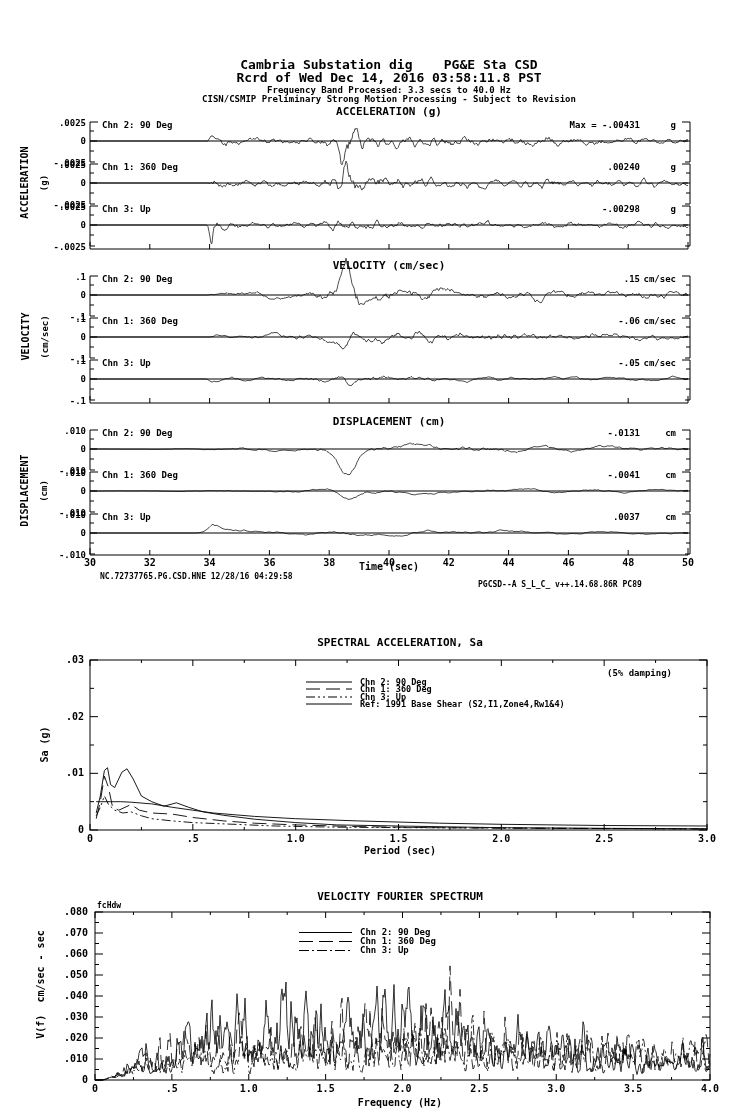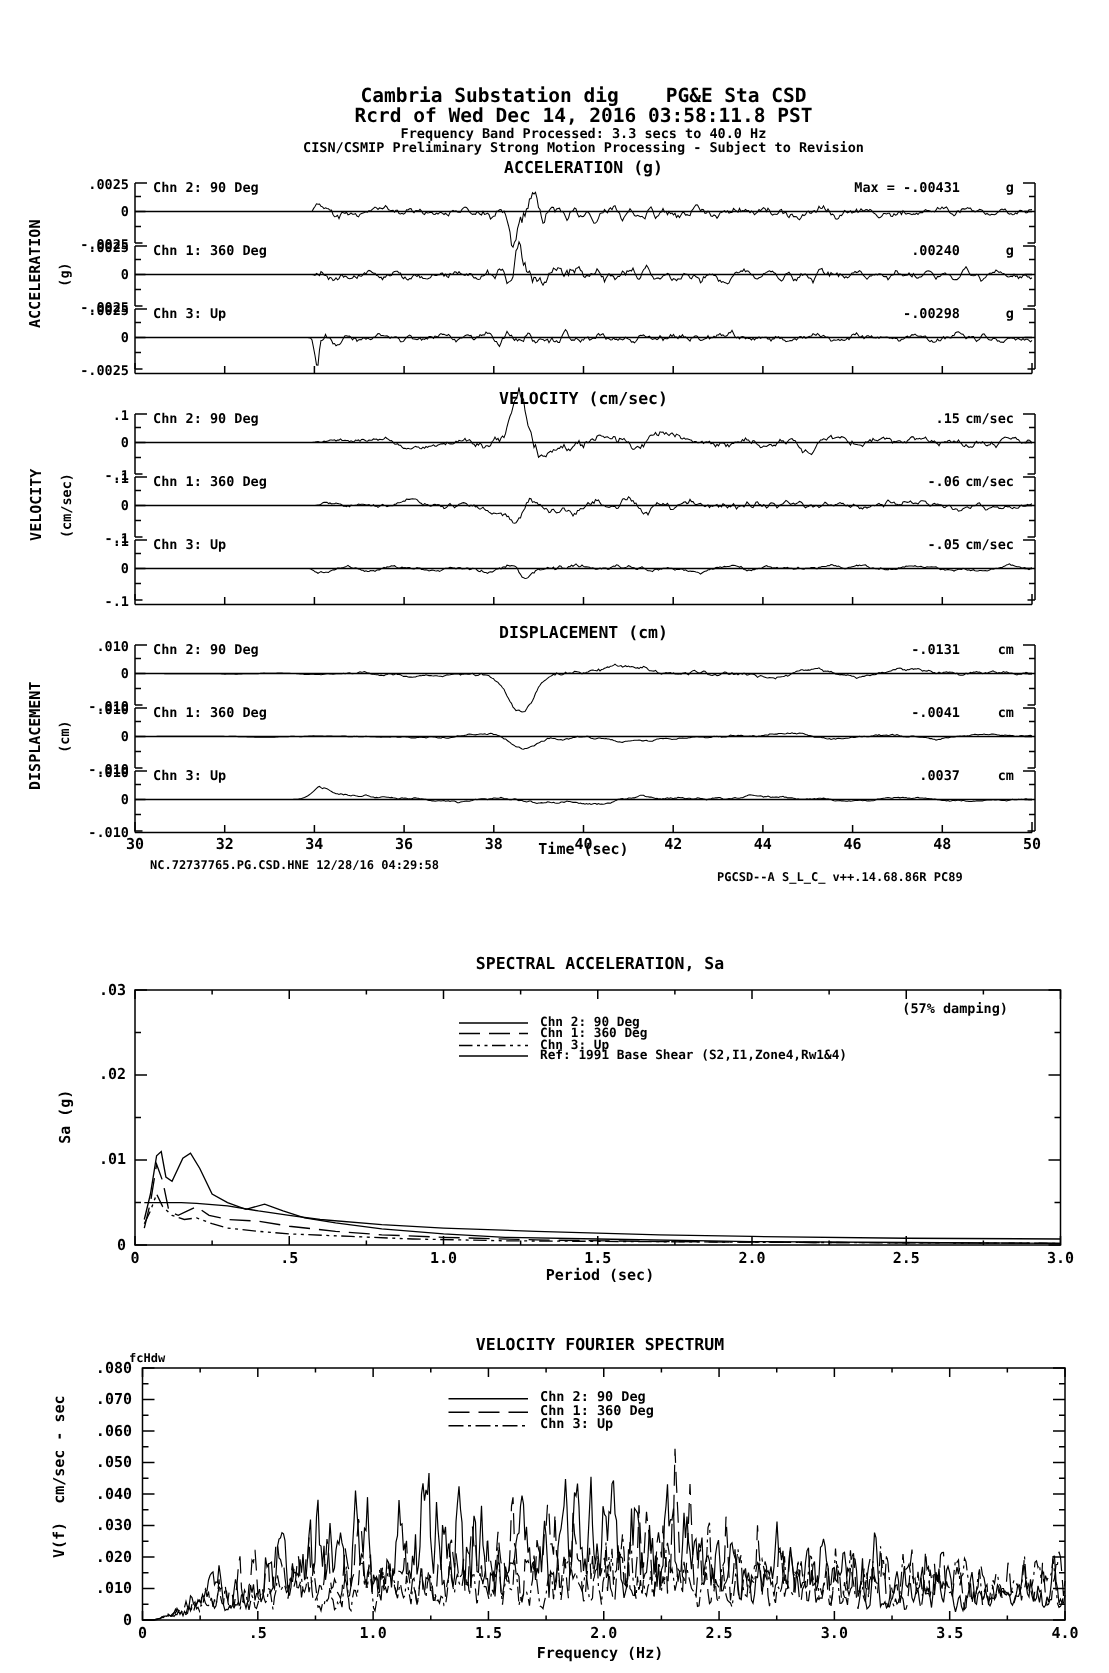--- a/index.html
+++ b/index.html
@@ -274,21 +274,21 @@
     <line x1="628.2" y1="127" x2="628.2" y2="122" stroke="#000" stroke-width="1"></line>
     <text x="628.2" y="138" font-size="10" text-anchor="middle">48</text>
     <line x1="688" y1="127" x2="688" y2="120" stroke="#000" stroke-width="1"></line>
     <text x="688" y="138" font-size="10" text-anchor="middle">50</text>
   </svg>
 <div class="abs ctr f10" style="left:19px;top:561px;width:740px">Time (sec)</div>
 <div class="abs f8" style="left:100px;top:572px">NC.72737765.PG.CSD.HNE 12/28/16 04:29:58</div>
 <div class="abs f8" style="left:478px;top:580px">PGCSD--A  S_L_C_  v++.14.68.86R PC89</div>
 
 <div class="abs ctr ptitle" style="left:30px;top:637px;width:740px">SPECTRAL ACCELERATION, Sa</div>
-<div class="abs f9" style="left:372px;top:668px;width:300px;text-align:right">(57% damping)</div>
+<div class="abs f9" style="left:372px;top:668px;width:300px;text-align:right">(5% damping)</div>
 <div class="abs legend" style="left:305px;top:678px">
   <div class="legend-row lr8">
     <svg class="lgs" width="48" height="8">
         <line x1="1" y1="4" x2="47" y2="4" stroke="#000" stroke-width="1"></line>
       </svg>
     <span>Chn 2: 90 Deg</span>
   </div>
   <div class="legend-row lr8">
     <svg class="lgs" width="48" height="8">
         <line x1="1" y1="4" x2="47" y2="4" stroke="#000" stroke-width="1" stroke-dasharray="14,6"></line>
@@ -363,21 +363,21 @@
     <line x1="707" y1="5" x2="707" y2="11" stroke="#000" stroke-width="1"></line>
     <text x="707" y="187" font-size="10" text-anchor="middle">3.0</text>
     <path d="M96.2 158.0 L100.3 141.0 L104.4 115.5 L107.5 112.7 L110.6 129.7 L114.7 132.5 L121.9 117.2 L127.0 113.8 L133.2 124.0 L141.4 141.0 L151.7 146.7 L164.0 151.2 L176.4 147.8 L188.7 152.3 L203.1 156.9 L223.7 160.3 L254.5 164.2 L295.7 167.6 L336.8 169.9 L398.5 171.0 L501.3 172.7 L604.2 173.3 L707.0 173.9 " fill="none" stroke="#000" stroke-width="0.9"></path>
     <path d="M96.2 163.7 L100.3 146.7 L104.4 121.2 L108.5 132.5 L112.6 152.3 L118.8 155.2 L125.0 152.3 L131.1 149.5 L139.4 155.2 L151.7 158.0 L172.3 159.1 L192.8 162.5 L223.7 165.9 L254.5 168.2 L295.7 169.9 L357.4 171.6 L439.6 172.7 L542.5 173.3 L707.0 173.9 " fill="none" stroke="#000" stroke-width="0.9" stroke-dasharray="14,6"></path>
     <path d="M96.2 160.8 L100.3 152.3 L104.4 141.0 L108.5 149.5 L114.7 155.2 L122.9 158.0 L131.1 156.9 L141.4 160.8 L151.7 163.7 L172.3 165.9 L192.8 167.6 L234.0 169.3 L275.1 171.0 L336.8 172.2 L419.1 172.7 L542.5 173.3 L707.0 173.9 " fill="none" stroke="#000" stroke-width="0.9" stroke-dasharray="9,3,2,3,2,3"></path>
     <path d="M96.2 146.7 L110.6 146.7 L120.8 146.7 L131.1 147.2 L151.7 148.9 L172.3 152.3 L192.8 155.2 L213.4 158.0 L254.5 161.4 L295.7 163.7 L357.4 165.9 L439.6 168.2 L501.3 169.3 L604.2 170.5 L707.0 171.0 " fill="none" stroke="#000" stroke-width="0.9"></path>
   </svg>
 <div class="abs ctr f10" style="left:30px;top:845px;width:740px">Period (sec)</div>
 
 <div class="abs ctr ptitle" style="left:30px;top:891px;width:740px">VELOCITY FOURIER SPECTRUM</div>
-<div class="abs f8" style="left:86px;top:901px">fcHdw</div>
+<div class="abs f8" style="left:97px;top:901px">fcHdw</div>
 <div class="abs legend" style="left:298px;top:928px">
   <div class="legend-row lr9">
     <svg class="lgs" width="55" height="9">
         <line x1="1" y1="4.5" x2="54" y2="4.5" stroke="#000" stroke-width="1"></line>
       </svg>
     <span>Chn 2: 90 Deg</span>
   </div>
   <div class="legend-row lr9">
     <svg class="lgs" width="55" height="9">
         <line x1="1" y1="4.5" x2="54" y2="4.5" stroke="#000" stroke-width="1" stroke-dasharray="14,6"></line>

